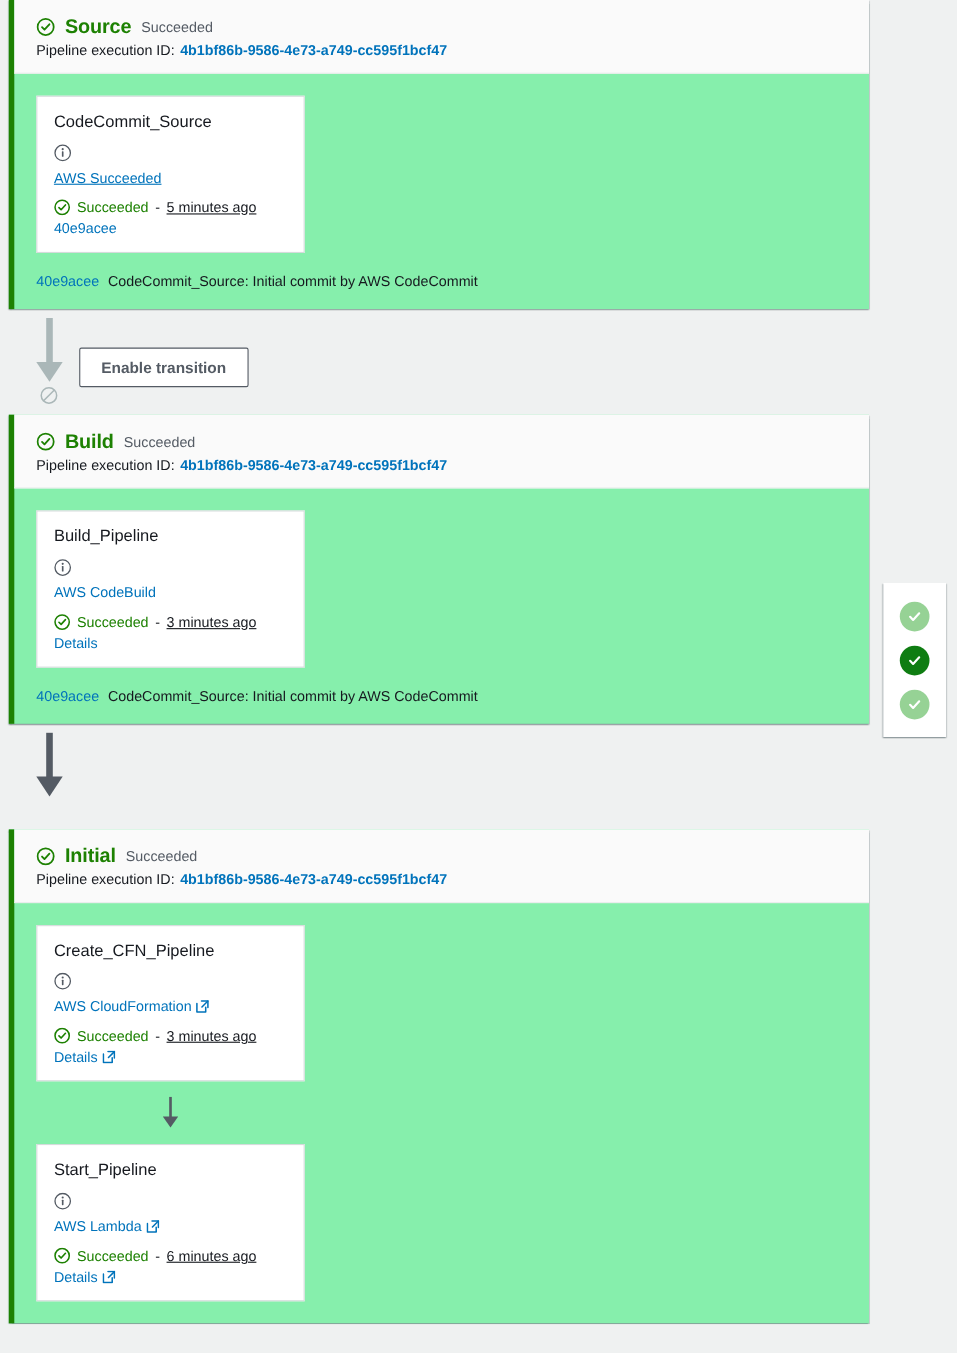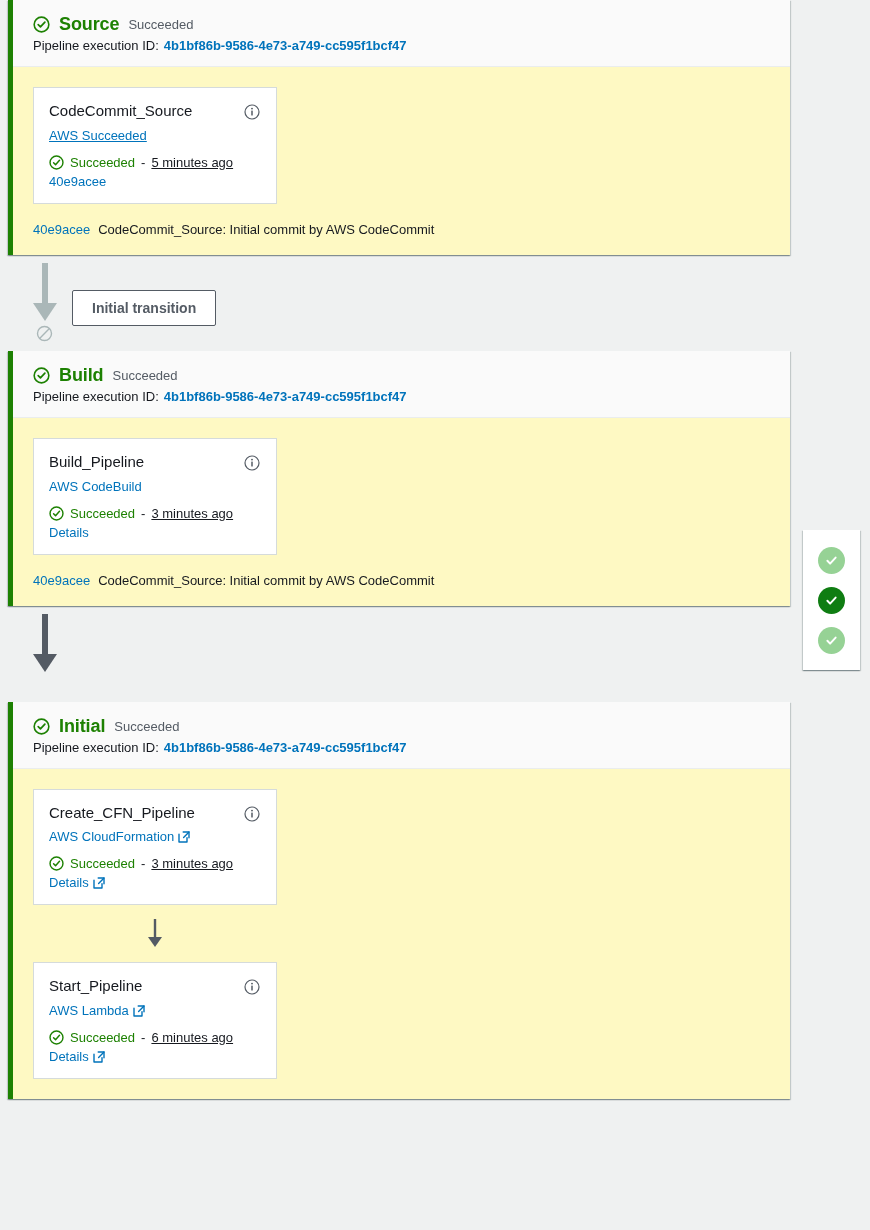--- a/index.html
+++ b/index.html
@@ -18,21 +18,21 @@
   
   #pipeline {
     position: absolute;
     left: 8px;
     top: 0;
     width: 782px;
   }
 
   .stage {
     position: relative;
-    background: #fef9c3;
+    background: #86efac;
     border-left: 5px solid #1d8102;
     box-shadow: 0 1px 1px 0 rgba(0,28,36,0.25), 1px 1px 1px 0 rgba(0,28,36,0.15), -1px 1px 1px 0 rgba(0,28,36,0.15);
   }
 
   .stage-header {
     background: #fafafa;
     border-bottom: 1px solid #eaeded;
     padding: 14px 20px 13px 20px;
   }
 
@@ -80,20 +80,21 @@
     border: 1px solid #d5dbdb;
     background: #ffffff;
     padding: 14px 16px 14px 15px;
   }
 
   .action-top {
     display: flex;
     align-items: flex-start;
     justify-content: space-between;
     gap: 8px;
+    flex-direction: column;
   }
 
   .action-name {
     font-size: 15px;
     color: #16191f;
     line-height: 1.25;
   }
 
   .action-provider {
     display: inline-flex;
@@ -267,21 +268,21 @@
           <rect x="12" y="0" width="6" height="44" fill="#aab7b8"></rect>
           <path d="M3 40 L15 58 L27 40 Z" fill="#aab7b8"></path>
         </svg>
       </div>
       <div class="transition-slash">
         <svg width="17" height="17" viewBox="0 0 16 16">
           <circle cx="8" cy="8" r="6.6" fill="none" stroke="#aab7b8" stroke-width="1.3"></circle>
           <line x1="3.4" y1="12.6" x2="12.6" y2="3.4" stroke="#aab7b8" stroke-width="1.3"></line>
         </svg>
       </div>
-      <button class="transition-btn">Initial transition</button>
+      <button class="transition-btn">Enable transition</button>
     </div>
     <div class="stage">
       <div class="stage-header">
         <div class="stage-title-row">
           <span>
             <svg width="17" height="17" viewBox="0 0 16 16">
               <circle cx="8" cy="8" r="6.9" fill="none" stroke="#1d8102" stroke-width="1.5"></circle>
               <path d="M4.9 8.2 L7 10.3 L11.2 5.7" fill="none" stroke="#1d8102" stroke-width="1.6" stroke-linecap="round" stroke-linejoin="round"></path>
             </svg>
           </span>

